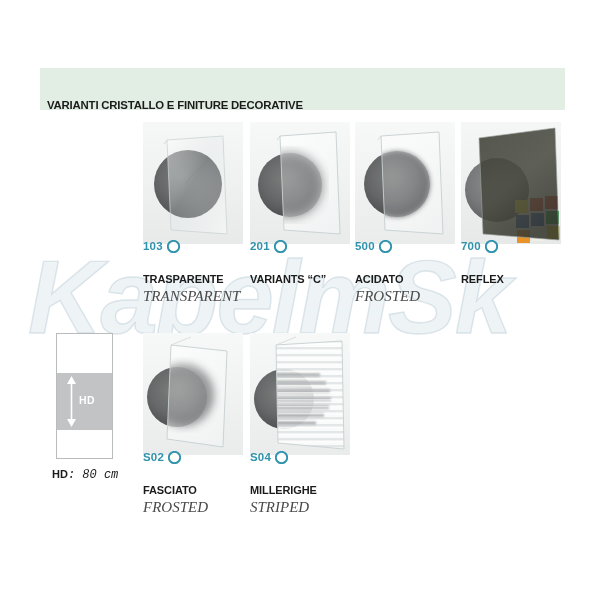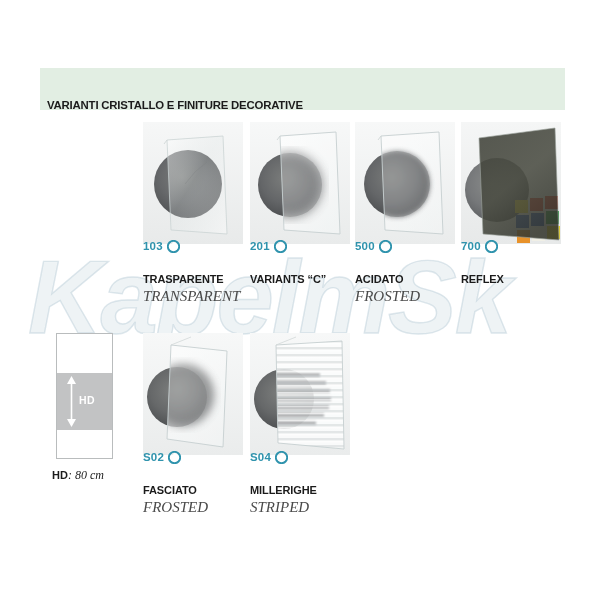--- a/index.html
+++ b/index.html
@@ -173,21 +173,21 @@
     position: absolute;
     left: 52px;
     top: 468px;
     font-size: 11px;
     color: #1b1b1b;
     white-space: nowrap;
     z-index: 4;
   }
   .hd-caption b { font-weight: bold; }
   .hd-caption i {
-    font-family: Liberation Serif, serif;
+    font-family: Liberation Mono, monospace;
     font-style: italic;
     font-size: 12px;
   }
 </style>
 </head>
 <body>
 
 <div id="page">
 
   <div class="watermark">KapelmSk</div>

